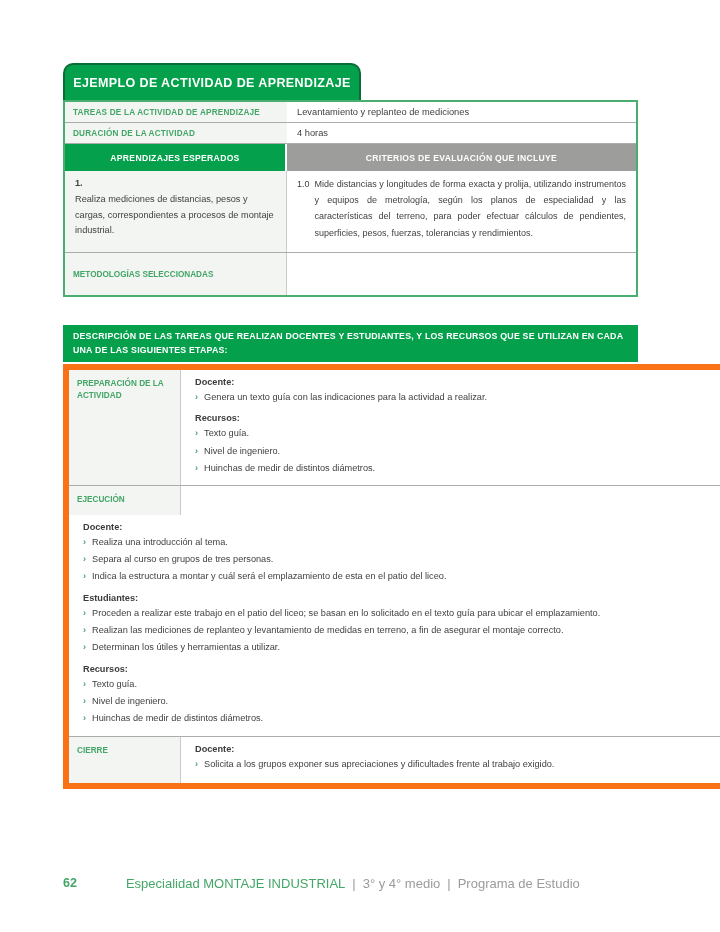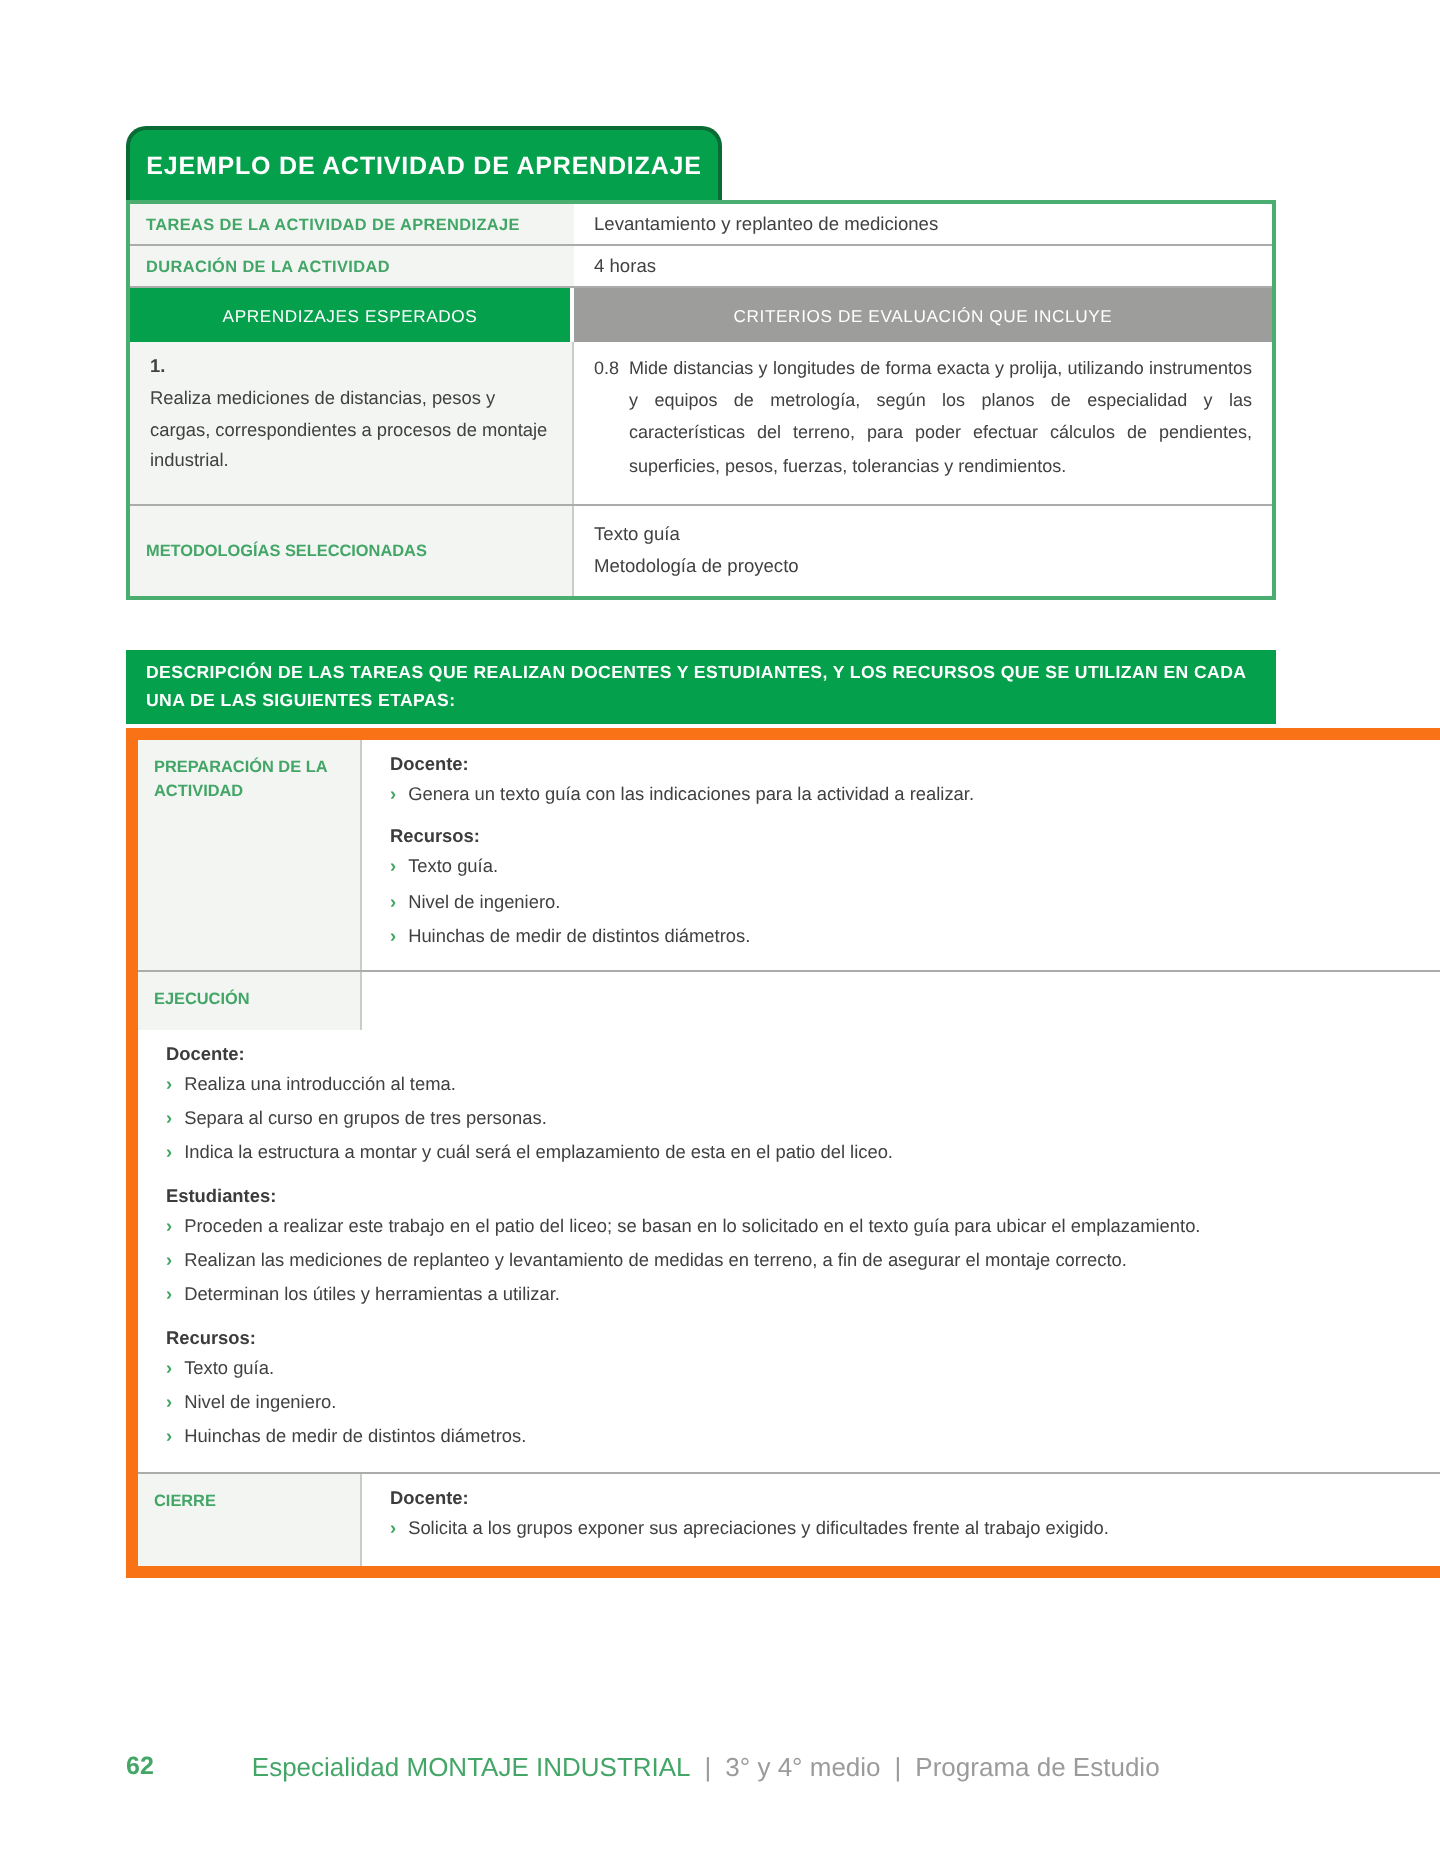--- a/index.html
+++ b/index.html
@@ -17,21 +17,21 @@
   .main-table { position:absolute; left:63px; top:100px; width:575px;
     border:2px solid #4BAE71; background:#fff; }
   .info-row { display:flex; border-bottom:1px solid #ABADAB; min-height:21px; }
   .info-label { width:222px; padding:3px 8px; background:#F3F5F3; color:#43A667;
     font-size:8.2px; font-weight:bold; letter-spacing:0.2px; display:flex; align-items:center; }
   .info-value { flex:1; padding:3px 8px 3px 10px; font-size:9.3px; display:flex; align-items:center; }
   .val-bold { font-weight:bold; }
 
   .header-row { display:flex; }
   .header-cell { height:27px; display:flex; align-items:center; justify-content:center;
-    color:#fff; font-size:8.6px; font-weight:normal; letter-spacing:0.3px; text-align:center; }
+    color:#fff; font-size:8.6px; font-weight:bold; letter-spacing:0.3px; text-align:center; }
   .header-left { width:222px; background:#04A04C; border-right:2px solid #fff; }
   .header-right { flex:1; background:#9D9D9C; }
 
   .content-row { display:flex; border-bottom:1px solid #ABADAB; min-height:82px; }
   .learning-cell { width:222px; background:#F3F5F3; border-right:1px solid #CACCCA;
     padding:5px 10px; font-size:9.2px; line-height:1.72; }
   .learning-num { font-weight:bold; display:block; }
   .criteria-cell { flex:1; padding:5px 10px; display:flex; gap:5px;
     font-size:9px; line-height:1.8; }
   .criteria-num { white-space:nowrap; }
@@ -90,31 +90,27 @@
       <div class="header-cell header-left">APRENDIZAJES ESPERADOS</div>
       <div class="header-cell header-right">CRITERIOS DE EVALUACIÓN QUE INCLUYE</div>
     </div>
 
     <div class="content-row">
       <div class="learning-cell">
         <span class="learning-num">1.</span>
         <span>Realiza mediciones de distancias, pesos y cargas, correspondientes a procesos de montaje industrial.</span>
       </div>
       <div class="criteria-cell">
-        <span class="criteria-num">0.8</span>
+        <span class="criteria-num">1.0</span>
         <span class="criteria-text">Mide distancias y longitudes de forma exacta y prolija, utilizando instrumentos y equipos de metrología, según los planos de especialidad y las características del terreno, para poder efectuar cálculos de pendientes, superficies, pesos, fuerzas, tolerancias y rendimientos.</span>
       </div>
     </div>
 
     <div class="method-row">
       <div class="method-label">METODOLOGÍAS SELECCIONADAS</div>
-      <div class="method-value">
-        <div>Texto guía</div>
-        <div>Metodología de proyecto</div>
-      </div>
     </div>
   </div>
 
   <div class="banner">DESCRIPCIÓN DE LAS TAREAS QUE REALIZAN DOCENTES Y ESTUDIANTES, Y LOS RECURSOS QUE SE UTILIZAN EN CADA UNA DE LAS SIGUIENTES ETAPAS:</div>
 
   <div class="stages-table">
 
     <div class="stage-row mh-prep">
       <div class="stage-label">PREPARACIÓN DE LA ACTIVIDAD</div>
       <div class="stage-content">

